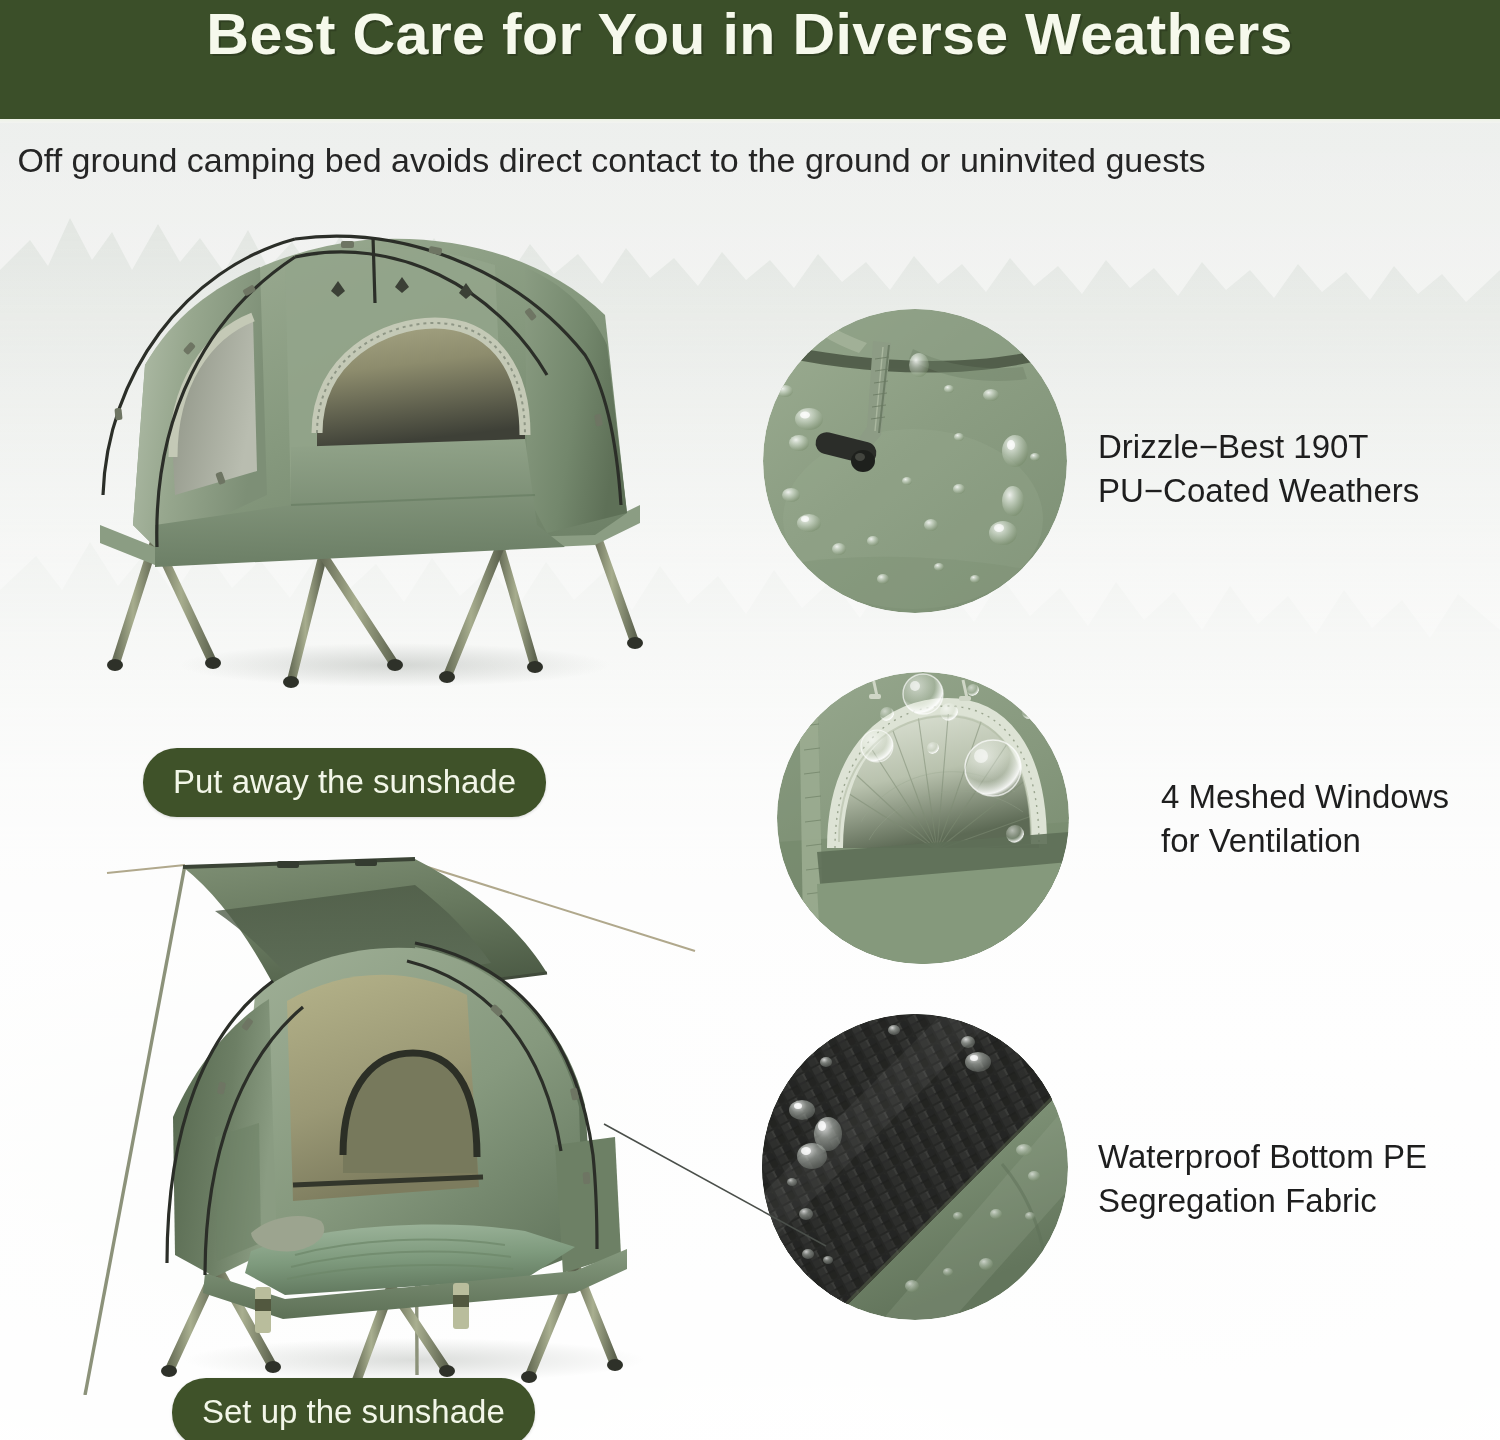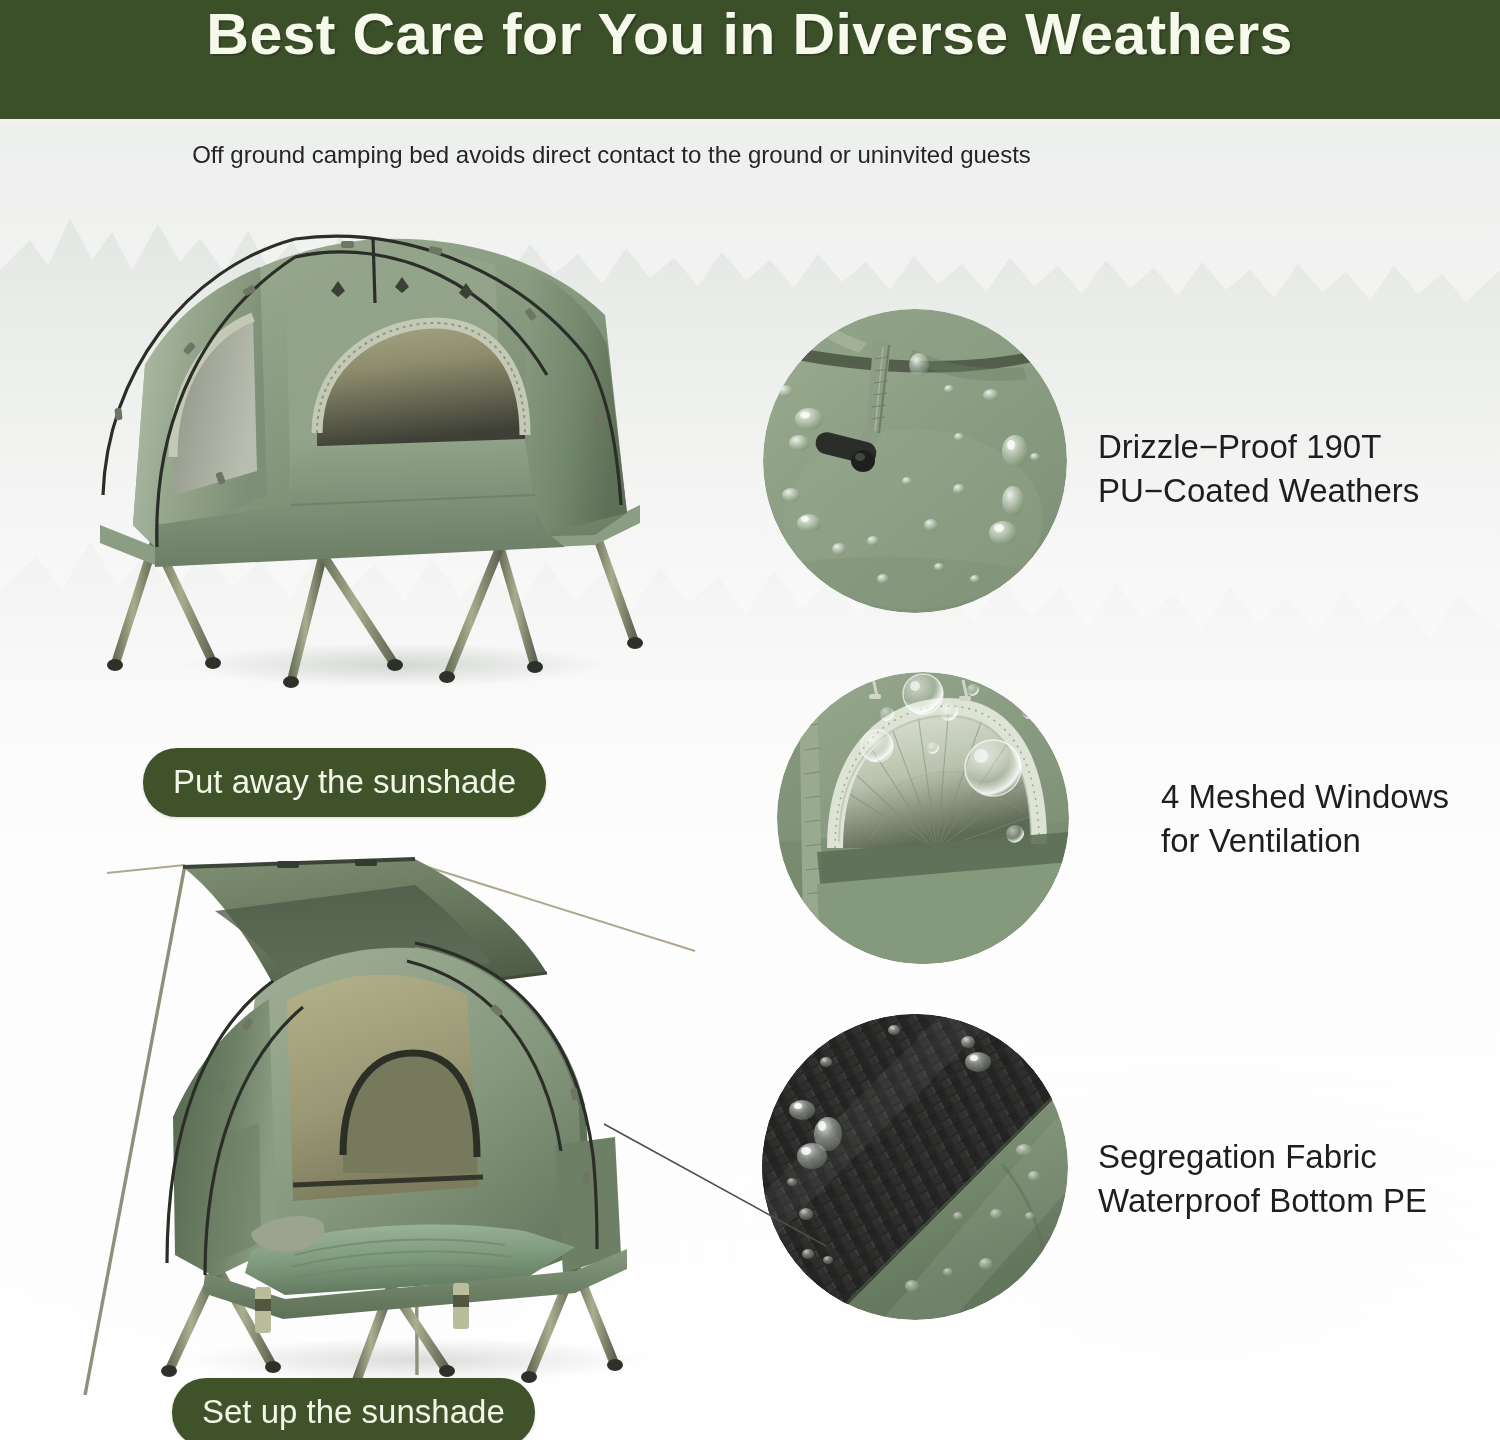--- a/index.html
+++ b/index.html
@@ -80,21 +80,21 @@
     z-index: 19;
   }
 
   
   .subtitle {
     position: absolute;
     top: 141px;
     left: 0;
     width: 1223px;
     text-align: center;
-    font-size: 24px;
+    font-size: 34px;
     color: #252525;
     white-space: nowrap;
     z-index: 18;
   }
 
   
   .photo {
     position: absolute;
     z-index: 6;
   }
@@ -520,21 +520,21 @@
         <ellipse cx="272" cy="148" rx="5" ry="4" fill="url(#dropG)"></ellipse>
         <ellipse cx="196" cy="128" rx="5" ry="4" fill="url(#dropG)"></ellipse>
         <ellipse cx="144" cy="172" rx="5" ry="4" fill="url(#dropG)"></ellipse>
         <ellipse cx="176" cy="258" rx="5" ry="4" fill="url(#dropG)"></ellipse>
         <ellipse cx="120" cy="270" rx="6" ry="5" fill="url(#dropG)"></ellipse>
         <ellipse cx="212" cy="270" rx="5" ry="4" fill="url(#dropG)"></ellipse>
       </g>
     </g>
   </svg>
   <div class="feature-text t1">
-    <span class="ln">Drizzle−Proof 190T</span>
+    <span class="ln">Drizzle−Best 190T</span>
     <span class="ln">PU−Coated Weathers</span>
   </div>
 
   <svg class="circle c2" viewBox="0 0 292 292">
     <defs>
       <clipPath id="clipC2">
           <circle cx="146" cy="146" r="146"></circle>
         </clipPath>
       <linearGradient id="f2Fab" x1="0" y1="0" x2="0.6" y2="1">
         <stop offset="0%" stop-color="#97a88e"></stop>
@@ -697,17 +697,17 @@
         <ellipse cx="234" cy="200" rx="6" ry="5" fill="url(#dropG)" opacity="0.75"></ellipse>
         <ellipse cx="268" cy="202" rx="5" ry="4" fill="url(#dropG)" opacity="0.7"></ellipse>
         <ellipse cx="196" cy="202" rx="5" ry="4" fill="url(#dropG)" opacity="0.7"></ellipse>
         <ellipse cx="224" cy="250" rx="7" ry="6" fill="url(#dropG)" opacity="0.75"></ellipse>
         <ellipse cx="150" cy="272" rx="7" ry="6" fill="url(#dropG)" opacity="0.75"></ellipse>
         <ellipse cx="186" cy="258" rx="5" ry="4" fill="url(#dropG)" opacity="0.7"></ellipse>
       </g>
     </g>
   </svg>
   <div class="feature-text t3">
+    <span class="ln">Waterproof Bottom PE</span>
     <span class="ln">Segregation Fabric</span>
-    <span class="ln">Waterproof Bottom PE</span>
   </div>
 
 </div>
 
 </body></html>

